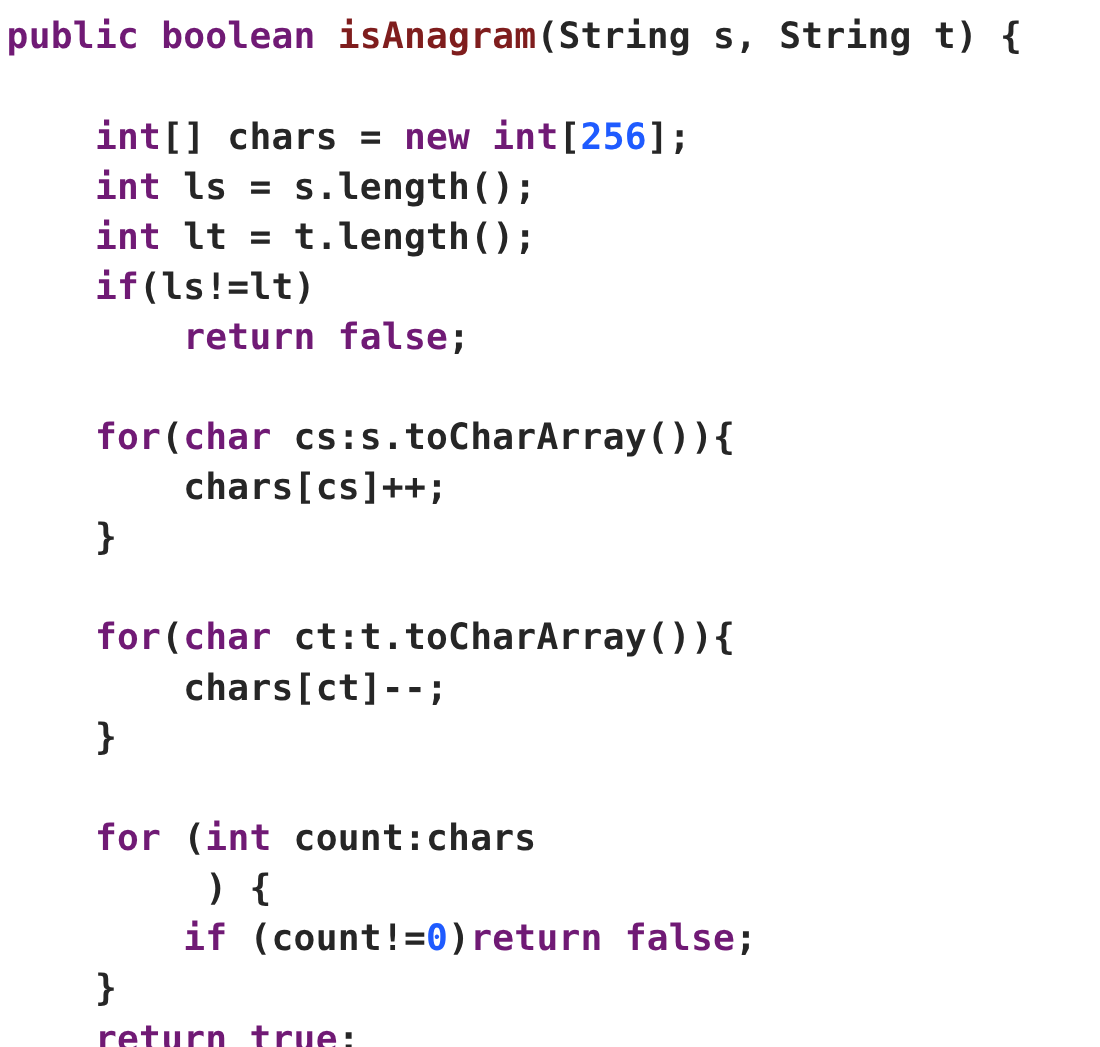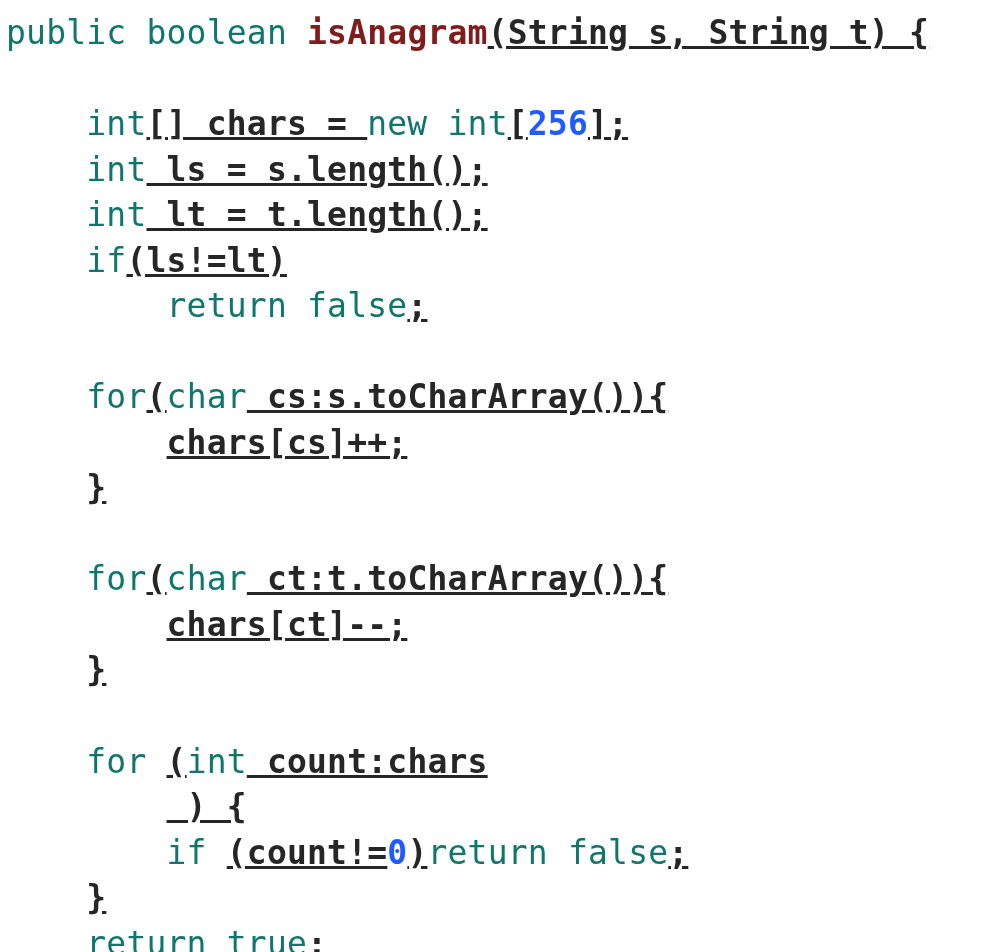--- a/index.html
+++ b/index.html
@@ -10,22 +10,22 @@
   .code-block {
     font-family: "SF Mono", "Menlo", "Consolas", "DejaVu Sans Mono", monospace;
     font-size: 33px;
     line-height: 1.38;
     padding: 10px 6px;
     white-space: pre;
     color: #222;
     font-weight: 500;
     letter-spacing: 0.2px;
   }
-  .kw   { color: #0f766e; font-weight: 400; }   
+  .kw   { color: #701a75; font-weight: 700; }   
   .fn   { color: #7f1d1d; font-weight: 700; }   
   .num  { color: #1f5bff; font-weight: 700; text-align: center; }   
-  .txt  { color: #262626; font-weight: 700; text-decoration: underline; }   
+  .txt  { color: #262626; font-weight: 700; }   
   .p    { color: #262626; font-weight: 700; }
 </style>
 </head>
 <body>
 
 <div class="code-block" id="code-root"><div><span class="kw">public</span><span class="p"> </span><span class="kw">boolean</span><span class="p"> </span><span class="fn">isAnagram</span><span class="txt">(String s, String t) {</span></div><div> </div><div>    <span class="kw">int</span><span class="txt">[] chars = </span><span class="kw">new int</span><span class="txt">[</span><span class="num">256</span><span class="txt">];</span></div><div>    <span class="kw">int</span><span class="txt"> ls = s.length();</span></div><div>    <span class="kw">int</span><span class="txt"> lt = t.length();</span></div><div>    <span class="kw">if</span><span class="txt">(ls!=lt)</span></div><div>        <span class="kw">return false</span><span class="txt">;</span></div><div> </div><div>    <span class="kw">for</span><span class="txt">(</span><span class="kw">char</span><span class="txt"> cs:s.toCharArray()){</span></div><div>        <span class="txt">chars[cs]++;</span></div><div>    <span class="txt">}</span></div><div> </div><div>    <span class="kw">for</span><span class="txt">(</span><span class="kw">char</span><span class="txt"> ct:t.toCharArray()){</span></div><div>        <span class="txt">chars[ct]--;</span></div><div>    <span class="txt">}</span></div><div> </div><div>    <span class="kw">for </span><span class="txt">(</span><span class="kw">int</span><span class="txt"> count:chars</span></div><div>        <span class="txt"> ) {</span></div><div>        <span class="kw">if </span><span class="txt">(count!=</span><span class="num">0</span><span class="txt">)</span><span class="kw">return false</span><span class="txt">;</span></div><div>    <span class="txt">}</span></div><div>    <span class="kw">return true</span><span class="txt">;</span></div></div>
 
 </body></html>

